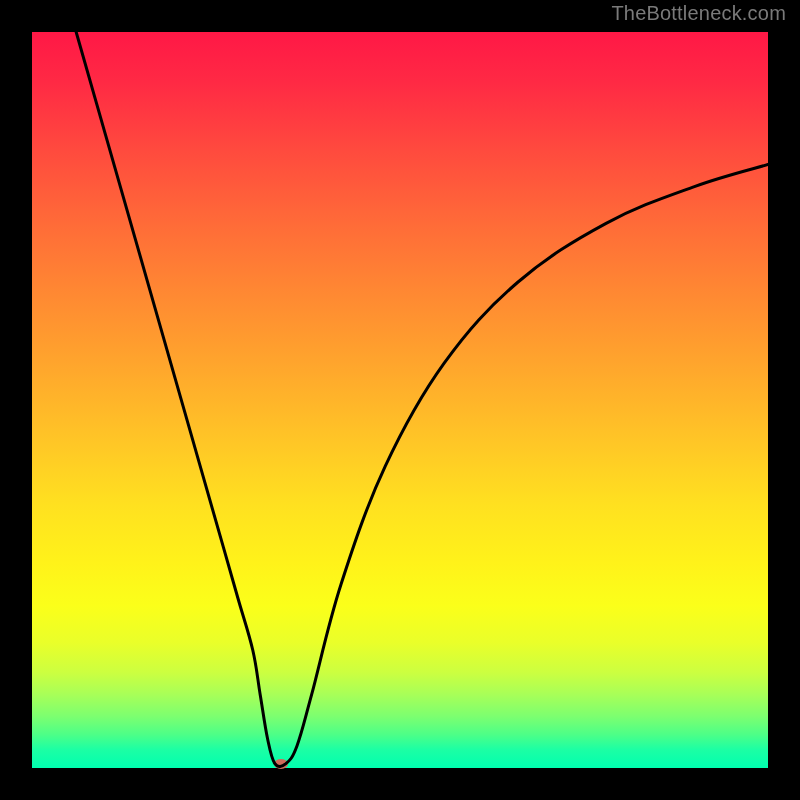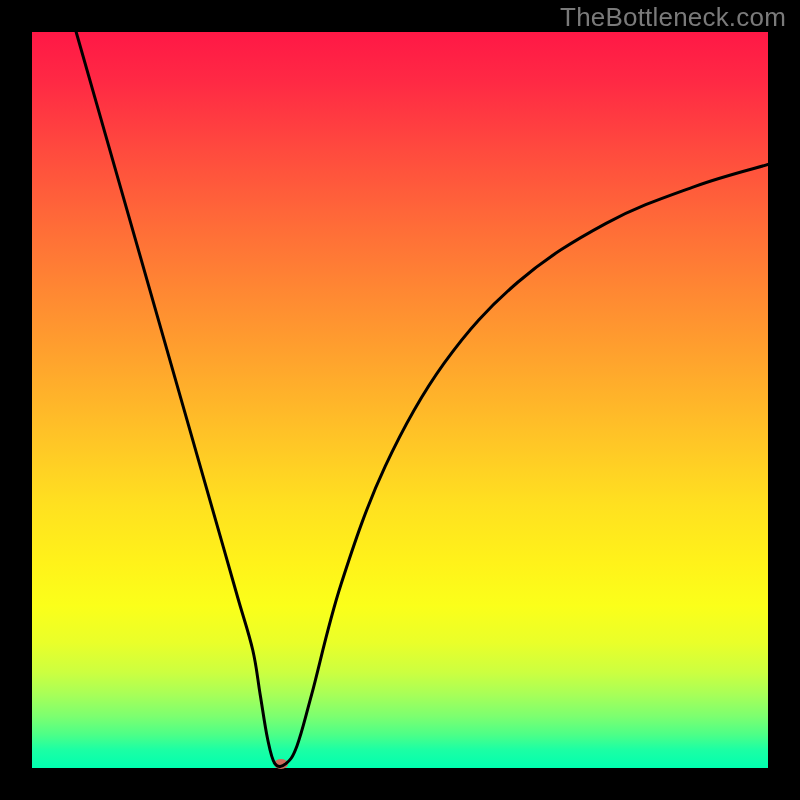--- a/index.html
+++ b/index.html
@@ -15,21 +15,21 @@
     position: relative;
     width: 800px;
     height: 800px;
     background: #000;
   }
   .watermark {
     position: absolute;
     top: 2px;
     right: 14px;
     color: #7a7a7a;
-    font-size: 26px;
+    font-size: 20px;
     font-weight: 500;
     letter-spacing: 0.2px;
     z-index: 10;
   }
   .plot-area {
     position: absolute;
     left: 32px;
     top: 32px;
     width: 736px;
     height: 736px;

